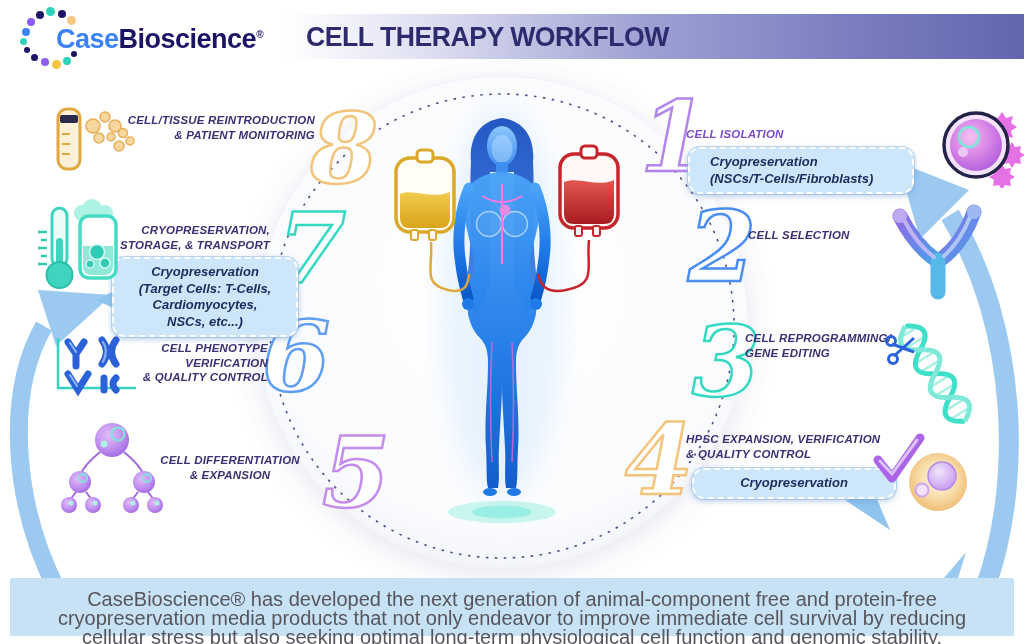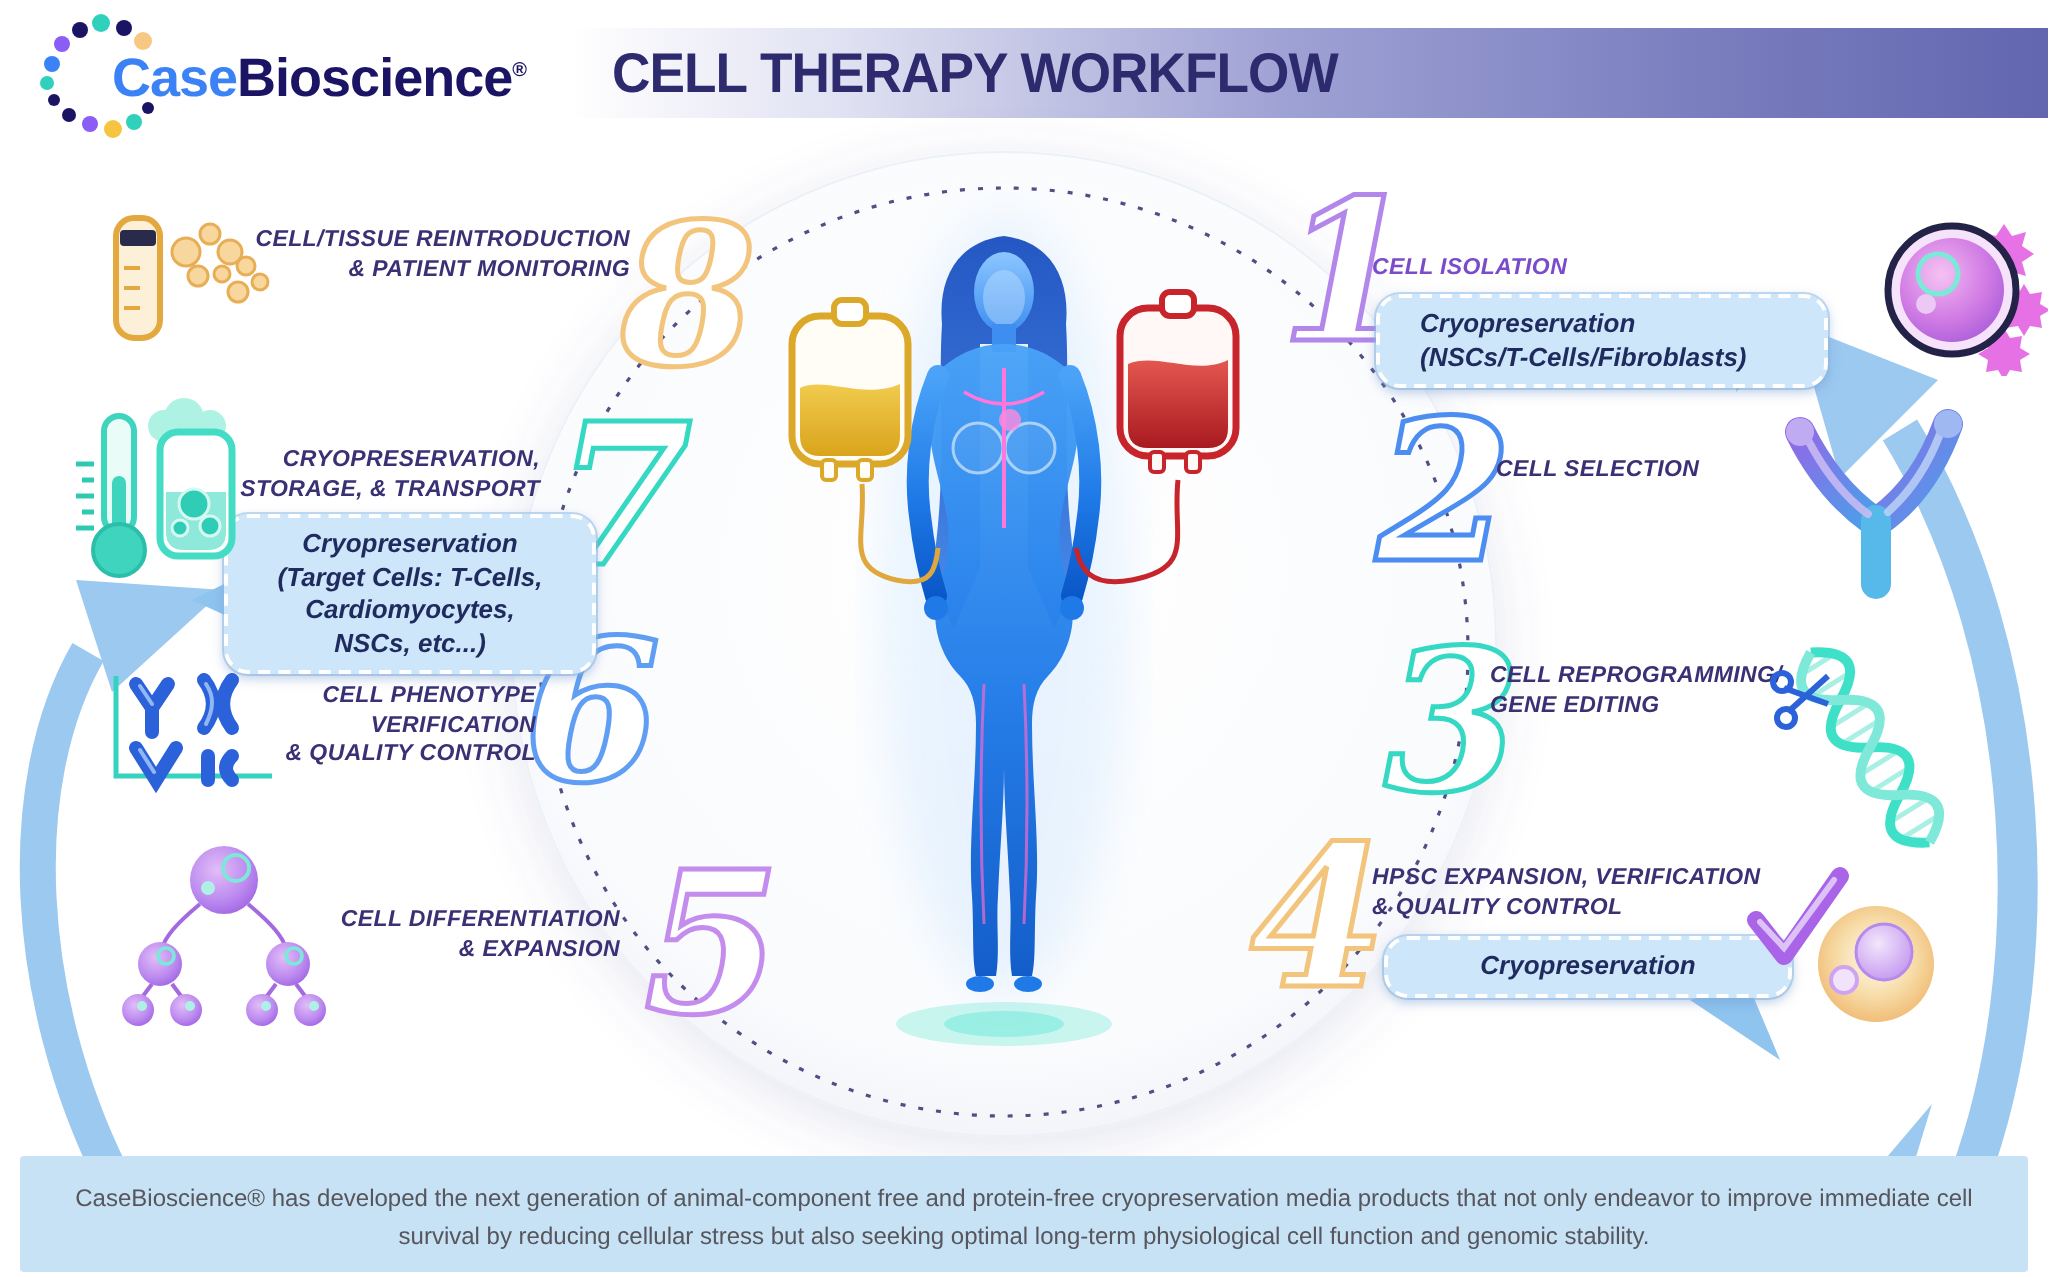--- a/index.html
+++ b/index.html
@@ -41,21 +41,21 @@
   .box{position:absolute;z-index:4;background:#cde6f9;border:2px dashed #ffffff;
     border-radius:12px;box-shadow:0 2px 6px rgba(110,150,205,.5), 0 0 0 1px rgba(150,195,235,.55);
     padding:5px 20px;font-size:13px;font-weight:bold;font-style:italic;color:#1f2a5e;line-height:16.5px;}
   .box span{display:block;}
   .box.center{text-align:center;}
   
   .icon{position:absolute;z-index:5;}
   
   .footer{position:absolute;z-index:6;left:10px;top:578px;width:1004px;height:58px;
     background:#c7e2f5;border-radius:2px;box-sizing:border-box;padding:12px 22px 0;
-    text-align:center;font-size:12px;color:#56565c;line-height:19px;}
+    text-align:center;font-size:20px;color:#56565c;line-height:19px;}
 </style>
 </head>
 <body>
 
 <div class="stage">
 
   <svg class="scene" width="1024" height="644" viewBox="0 0 1024 644">
     <defs>
       <radialGradient id="gCircle" cx="50%" cy="42%" r="62%">
         <stop offset="0%" stop-color="#ffffff"></stop>
@@ -195,21 +195,21 @@
     <span>CELL SELECTION</span>
   </div>
   <div class="lbl" style="left:745px;top:331px;width:190px;">
     <span>CELL REPROGRAMMING/</span>
       <span>GENE EDITING</span>
   </div>
   <div class="lbl" style="left:686px;top:432px;width:210px;">
     <span>HPSC EXPANSION, VERIFICATION</span>
       <span>&amp; QUALITY CONTROL</span>
   </div>
-  <div class="lbl right" style="left:150px;top:453px;width:160px;">
+  <div class="lbl right" style="left:150px;top:453px;width:160px;text-align:center;">
     <span>CELL DIFFERENTIATION</span>
       <span>&amp; EXPANSION</span>
   </div>
   <div class="lbl right" style="left:118px;top:341px;width:150px;">
     <span>CELL PHENOTYPE</span>
       <span>VERIFICATION</span>
       <span>&amp; QUALITY CONTROL</span>
   </div>
   <div class="lbl right" style="left:118px;top:223px;width:152px;">
     <span>CRYOPRESERVATION,</span>

